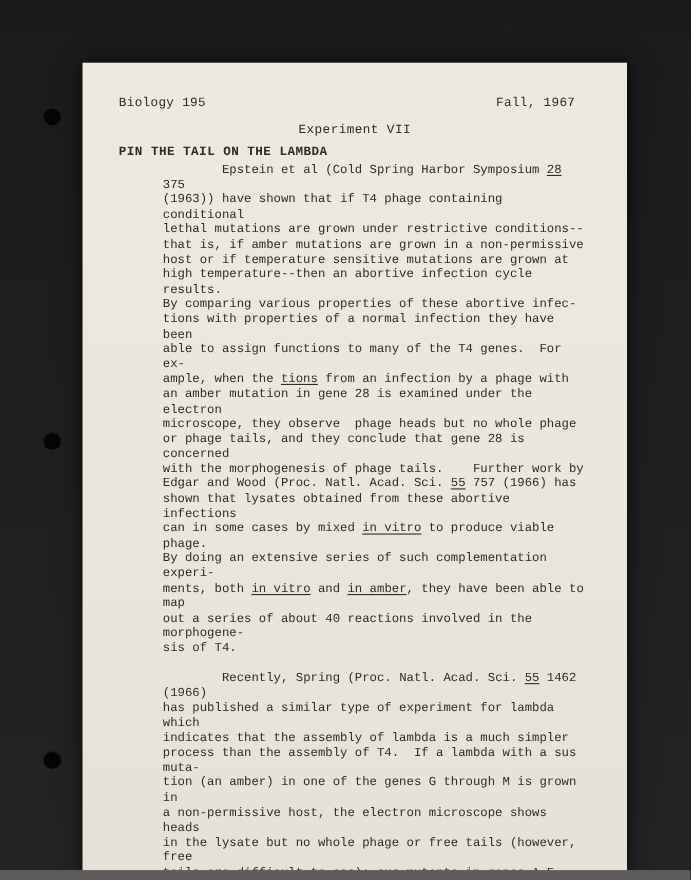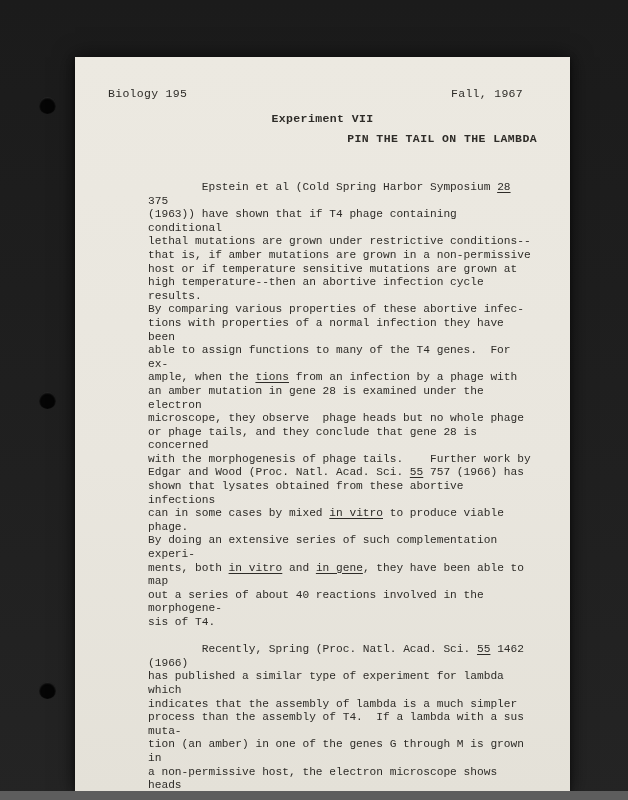--- a/index.html
+++ b/index.html
@@ -53,30 +53,30 @@
     justify-content: space-between;
     font-size: 11.5px;
     letter-spacing: 0.3px;
     margin-bottom: 12px;
   }
   .header-row .term { padding-right: 14px; text-align: right; }
 
   .title-line {
     text-align: center;
     font-size: 11.5px;
-    font-weight: bold;
+    font-weight: normal;
     letter-spacing: 0.4px;
     margin: 0 0 7px 0;
   }
   .subtitle-line {
-    text-align: right;
+    text-align: left;
     font-size: 11.5px;
     font-weight: bold;
     letter-spacing: 0.4px;
-    margin: 0 0 36px 0;
+    margin: 0 0 4px 0;
   }
 
   .body-text {
     font-size: 11.2px;
     line-height: 13.6px;
     margin-left: 40px;
   }
   .para {
     margin: 0 0 13.6px 0;
     white-space: pre-wrap;
@@ -118,21 +118,21 @@
 able to assign functions to many of the T4 genes.  For ex-
 ample, when the </span><span class="u">tions</span><span> from an infection by a phage with
 an amber mutation in gene 28 is examined under the electron
 microscope, they observe  phage heads but no whole phage
 or phage tails, and they conclude that gene 28 is concerned
 with the morphogenesis of phage tails.    Further work by
 Edgar and Wood (Proc. Natl. Acad. Sci. </span><span class="u">55</span><span> 757 (1966) has
 shown that lysates obtained from these abortive infections
 can in some cases by mixed </span><span class="u">in vitro</span><span> to produce viable phage.
 By doing an extensive series of such complementation experi-
-ments, both </span><span class="u">in vitro</span><span> and </span><span class="u">in gene</span><span>, they have been able to map
+ments, both </span><span class="u">in vitro</span><span> and </span><span class="u">in amber</span><span>, they have been able to map
 out a series of about 40 reactions involved in the morphogene-
 sis of T4.</span></p>
         <p class="para"><span>        Recently, Spring (Proc. Natl. Acad. Sci. </span><span class="u">55</span><span> 1462 (1966)
 has published a similar type of experiment for lambda which
 indicates that the assembly of lambda is a much simpler
 process than the assembly of T4.  If a lambda with a sus muta-
 tion (an amber) in one of the genes G through M is grown in
 a non-permissive host, the electron microscope shows heads
 in the lysate but no whole phage or free tails (however, free
 tails are difficult to see); sus mutants in genes A-F produce

